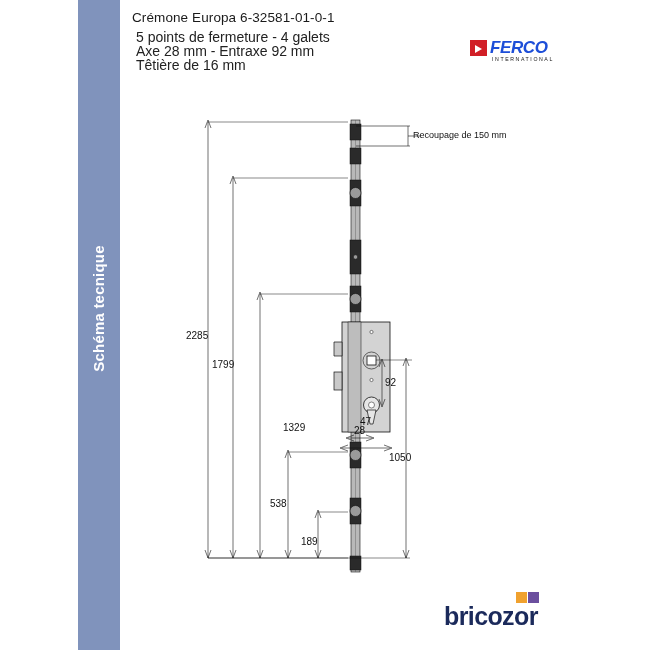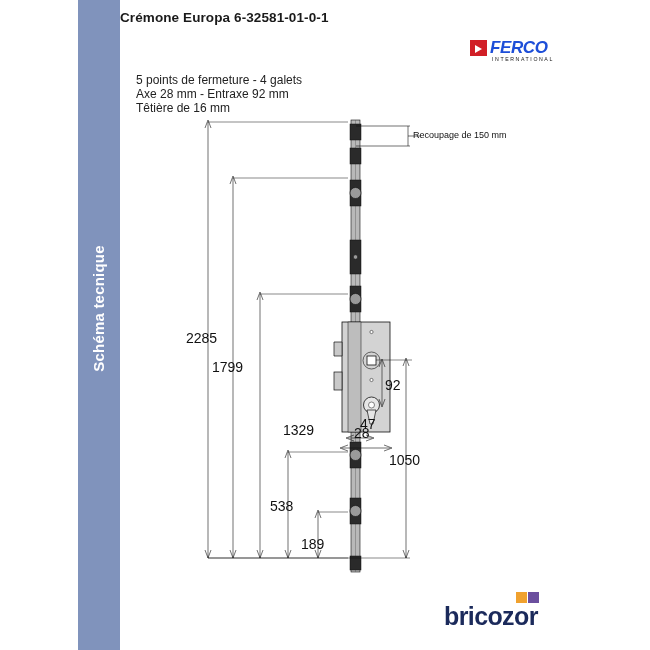--- a/index.html
+++ b/index.html
@@ -37,35 +37,34 @@
     color: #ffffff;
     font-size: 15px;
     font-weight: bold;
     letter-spacing: 0.2px;
     white-space: nowrap;
   }
 
   
   #title {
     position: absolute;
-    left: 120px;
+    left: 132px;
     top: 10px;
     font-size: 13.5px;
-    font-weight: bold;
+    font-weight: normal;
     color: #1a1a1a;
     letter-spacing: 0.1px;
     white-space: nowrap;
   }
   .subline {
     position: absolute;
     left: 136px;
-    font-size: 12px;
+    font-size: 14px;
     color: #222222;
     white-space: nowrap;
-    margin-top: 44px;
   }
   #sub1 { top: 29px; }
   #sub2 { top: 43px; }
   #sub3 { top: 57px; }
 
   
   #ferco-logo {
     position: absolute;
     left: 470px;
     top: 38px;
@@ -149,21 +148,21 @@
     position: absolute;
     left: 120px;
     top: 80px;
     width: 530px;
     height: 500px;
   }
   svg { display: block; }
 
   .dimlabel {
     position: absolute;
-    font-size: 14px;
+    font-size: 10px;
     color: #111111;
     white-space: nowrap;
   }
   .note {
     position: absolute;
     font-size: 9px;
     color: #111111;
     white-space: nowrap;
   }
 </style>

